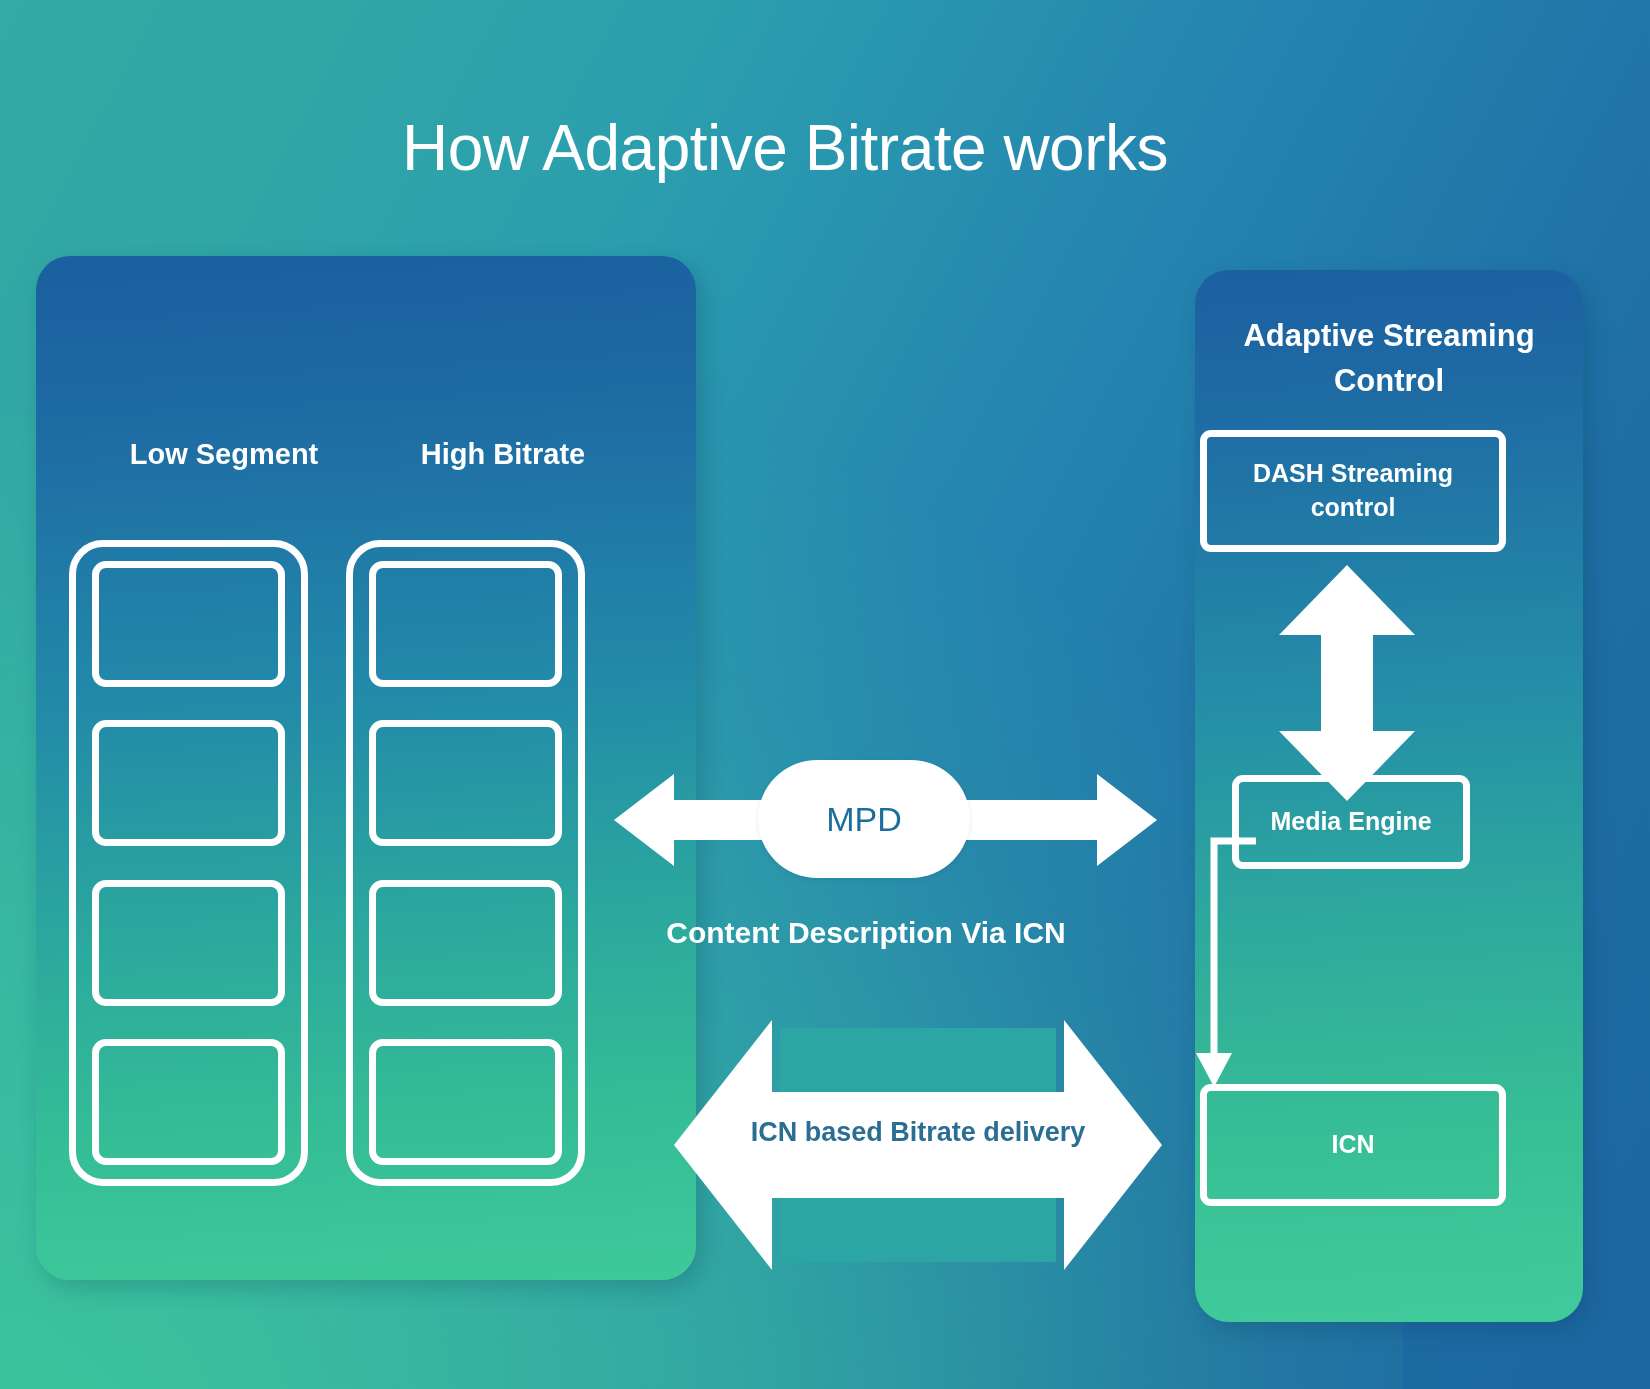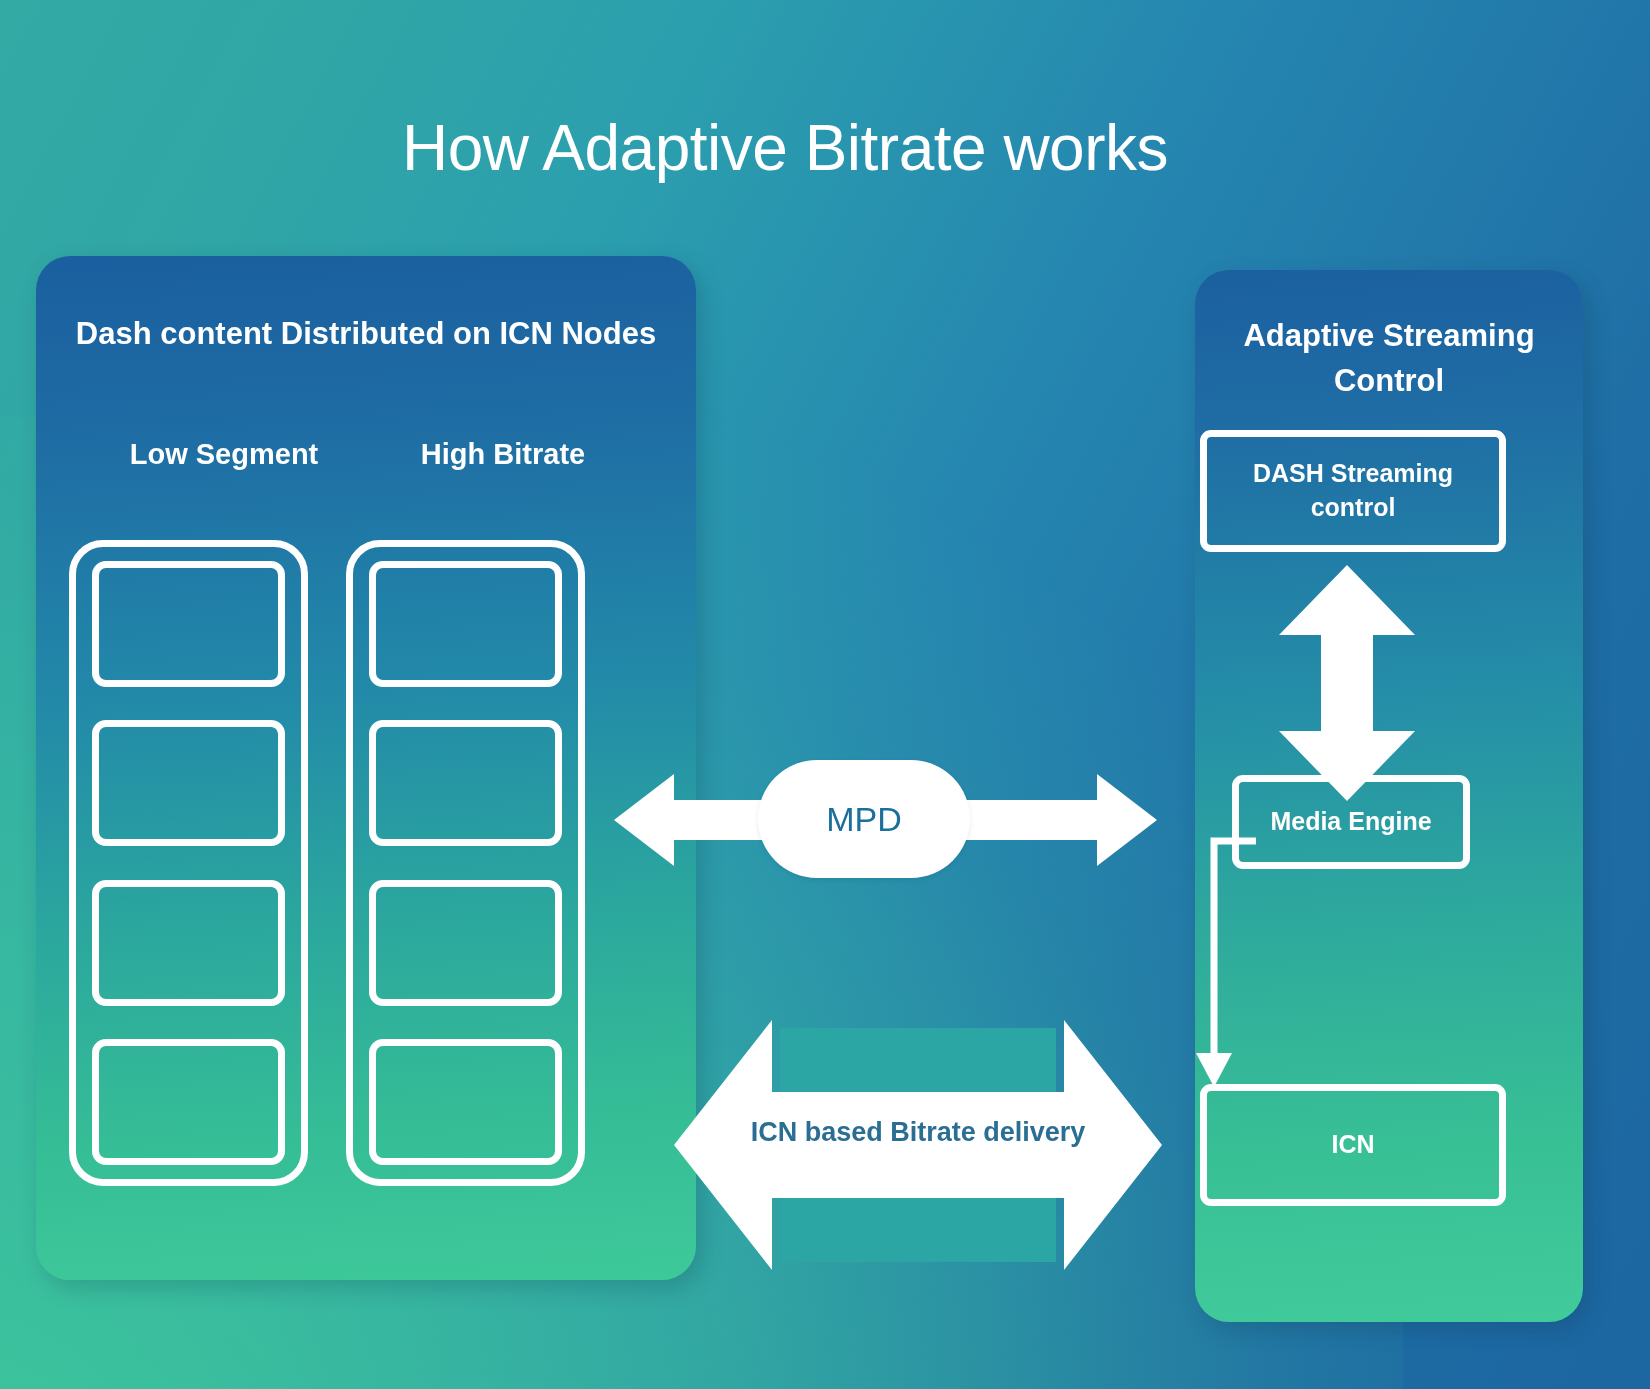--- a/index.html
+++ b/index.html
@@ -263,21 +263,20 @@
   }
 </style>
 </head>
 <body>
 
 <div id="stage">
 
   <div class="page-title">How Adaptive Bitrate works</div>
 
   <div class="panel panel-left">
-    <div class="panel-heading">Dash content Distributed on ICN Nodes</div>
 
     <div class="bitrate-label low">Low Segment</div>
     <div class="bitrate-label high">High Bitrate</div>
 
     <div class="ladder col-low">
       <div class="segment"></div>
       <div class="segment"></div>
       <div class="segment"></div>
       <div class="segment"></div>
     </div>
@@ -316,20 +315,21 @@
   </svg>
 
   <svg class="h-dbl-arrow" viewBox="0 0 547 100" preserveAspectRatio="none">
     <polygon fill="#ffffff" points="2,50 62,4 62,30 485,30 485,4 545,50 485,96 485,70 62,70 62,96"></polygon>
   </svg>
 
   <div class="mpd-pill">
     <span>MPD</span>
   </div>
 
+  <div class="content-desc">Content Description Via ICN</div>
 
   <svg class="seg-arrow" viewBox="0 0 492 290" preserveAspectRatio="none">
 
     <polygon fill="#ffffff" points="2,145 100,20 100,92 392,92 392,20 490,145 392,270 392,198 100,198 100,270"></polygon>
 
     <polygon fill="#ffffff" opacity="0" points="0,0 0,0 0,0"></polygon>
 
     <rect x="108" y="28" width="276" height="64" fill="#2ca5a5"></rect>
 
     <rect x="108" y="198" width="276" height="64" fill="#2ca5a5"></rect>

